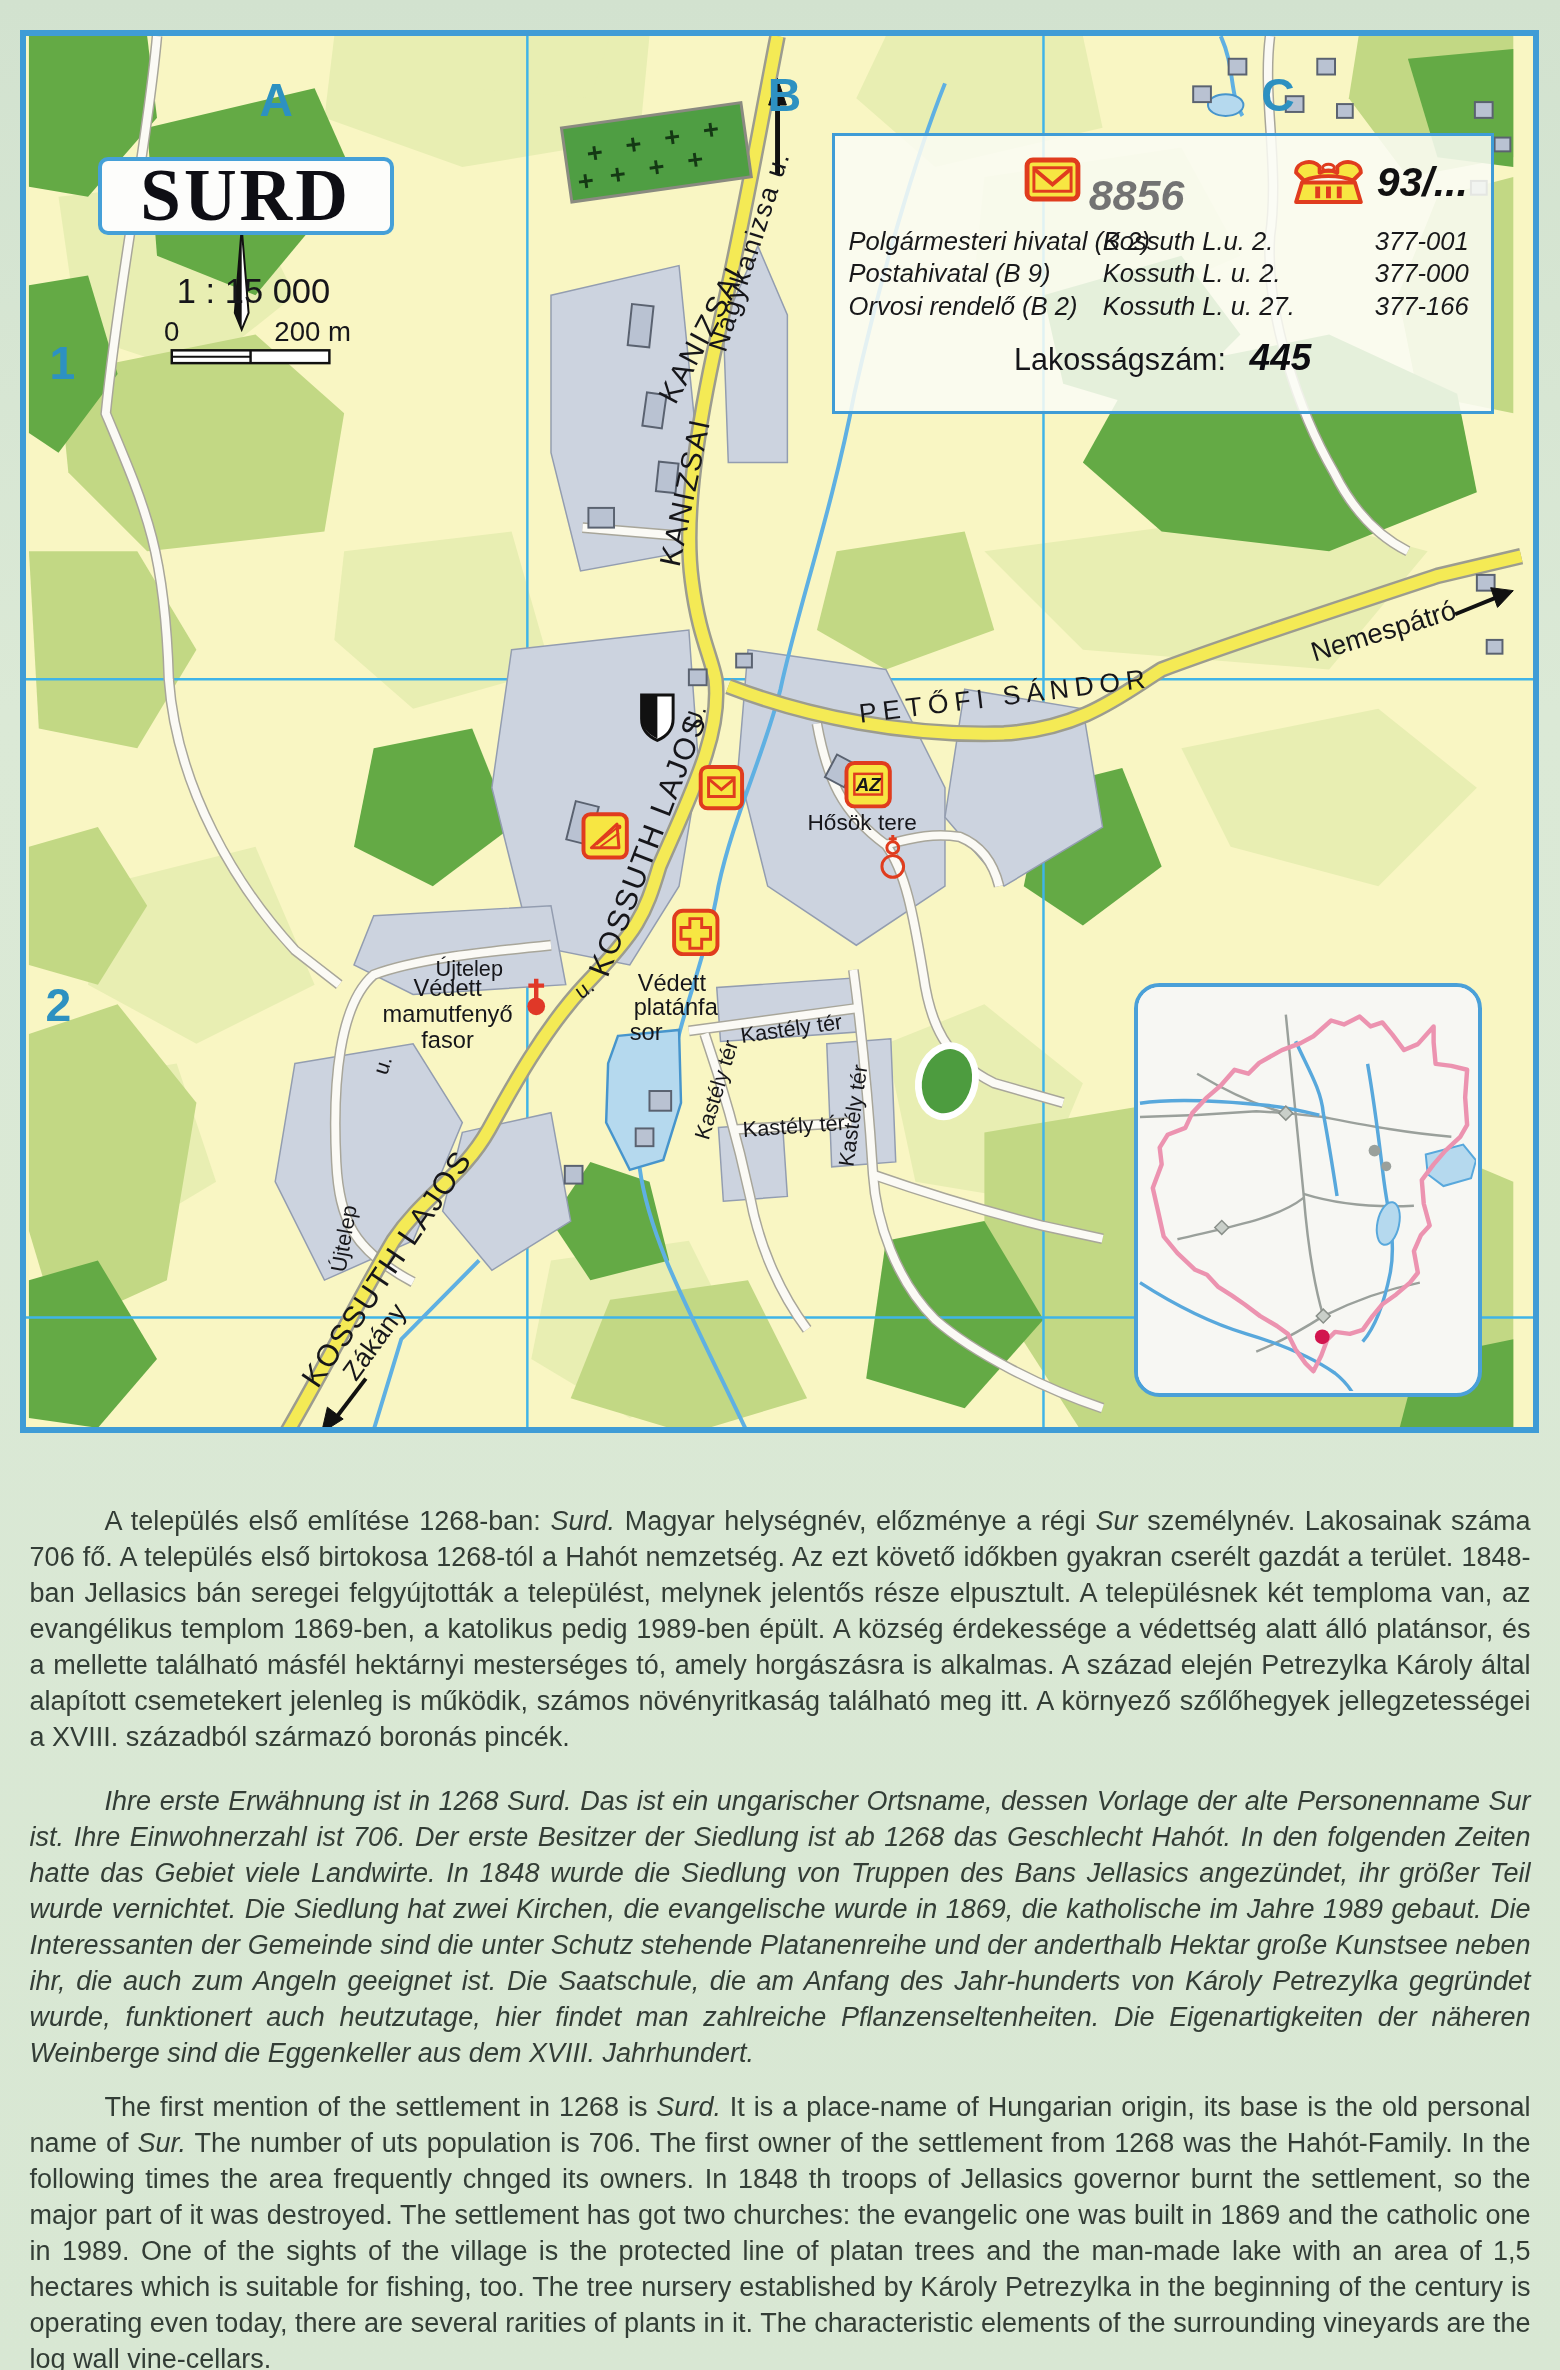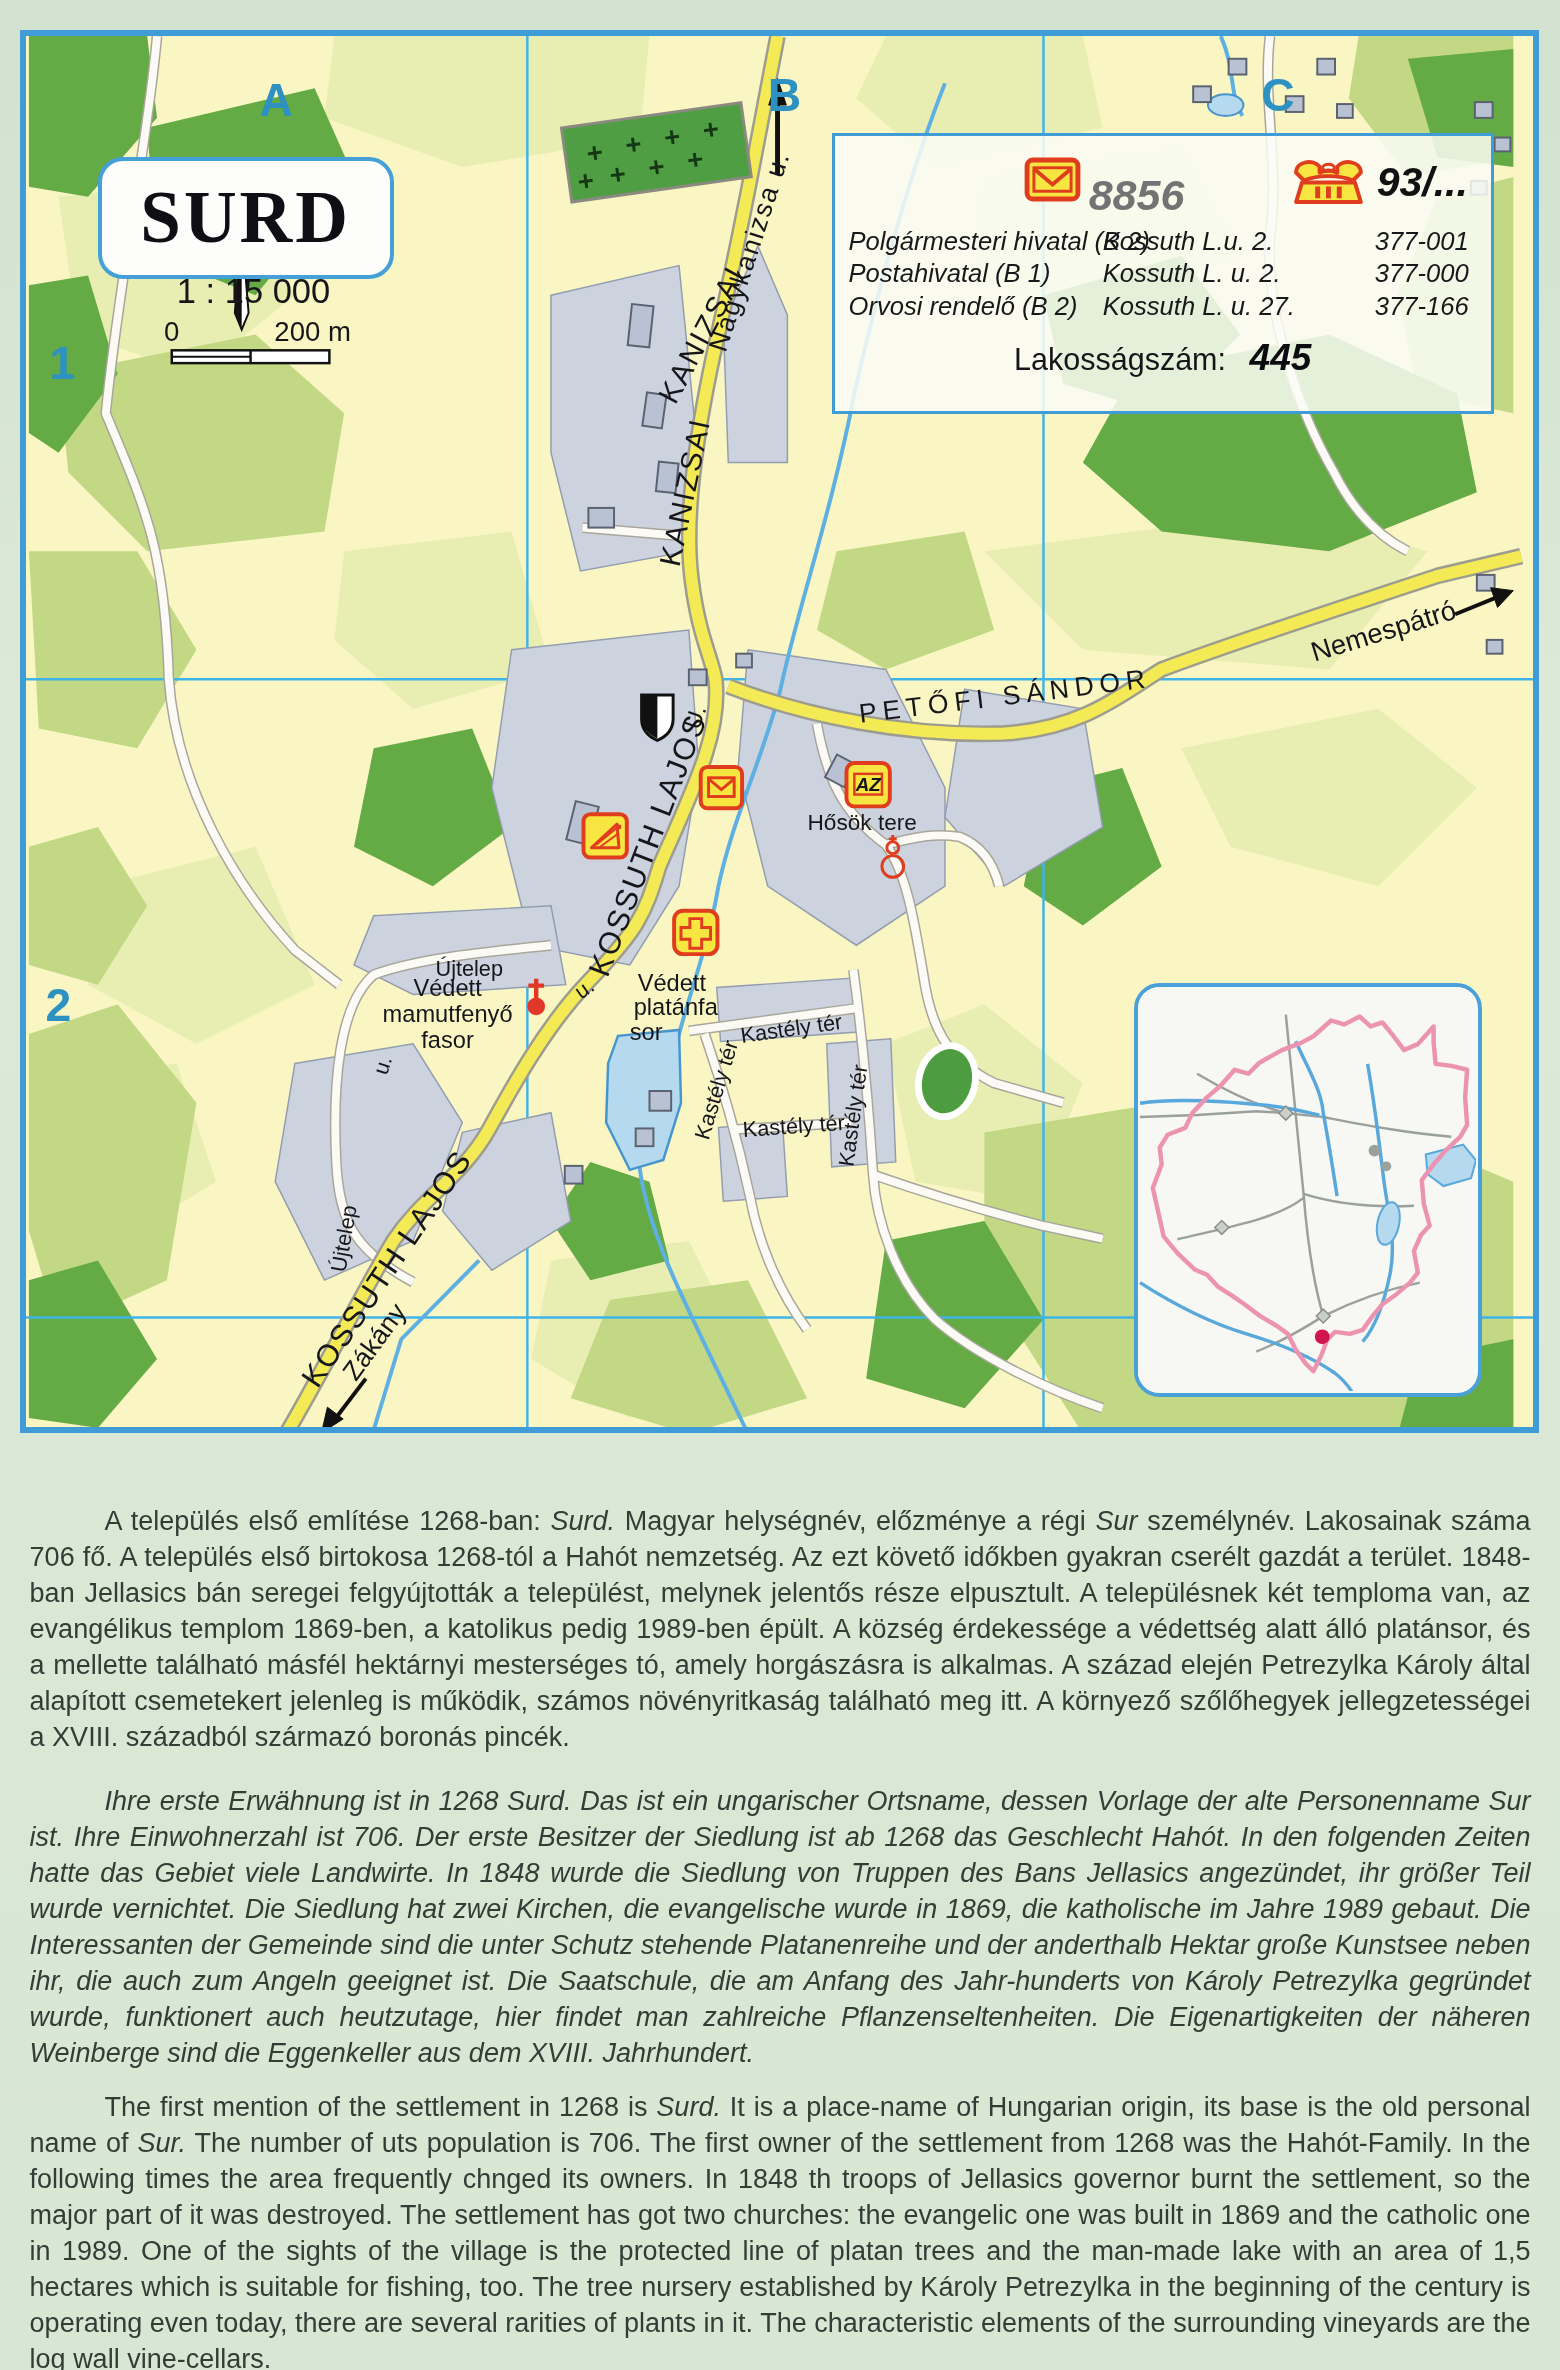--- a/index.html
+++ b/index.html
@@ -2,22 +2,22 @@
 <html><head>
 <meta charset="utf-8">
 <style>
   html,body{margin:0;padding:0;}
   body{width:1560px;height:2370px;position:relative;
        background:linear-gradient(180deg,#d2e2cf 0%,#dbe9d6 30%,#d8e7d3 100%);
        font-family:"Liberation Sans",sans-serif;}
   .map-frame{position:absolute;left:19.7px;top:29.6px;width:1507px;height:1391px;
        border:6.9px solid #3f9cd6;background:#f9f6c3;overflow:hidden;}
   .mapsvg{position:absolute;left:0;top:0;}
-  .town-box{position:absolute;left:72px;top:121px;width:296px;height:122px;
-       background:#fdfdfb;border:4.9px solid #45a0d8;border-radius:25px;
+  .town-box{position:absolute;left:72px;top:121px;width:296px;height:78px;
+       background:#fdfdfb;border:4.9px solid #45a0d8;border-radius:10px;
        display:flex;align-items:center;justify-content:center;box-sizing:border-box;}
   .town-box span{font-family:"Liberation Serif",serif;font-weight:bold;font-size:73px;
        letter-spacing:3px;color:#0e0e14;}
   .info-box{position:absolute;left:806px;top:97px;width:662px;height:281px;
        background:rgba(250,252,244,0.86);border:3.9px solid #3f9cd6;box-sizing:border-box;}
   .ib-row1{position:absolute;left:0;top:13.8px;width:100%;height:55px;}
   .ib-postal{position:absolute;left:254px;top:22px;font-size:43px;font-weight:bold;
        font-style:italic;color:#737373;}
   .ib-phone-prefix{position:absolute;left:542px;top:9.9px;font-size:41px;font-weight:bold;
        font-style:italic;color:#111;}
@@ -336,21 +336,21 @@
       </svg>
       <span class="ib-phone-prefix">93/...</span>
     </div>
     <div class="ib-table">
       <div class="ib-tr" style="top:0;">
         <span class="ib-name">Polgármesteri hivatal (B 2)</span>
         <span class="ib-addr">Kossuth L.u. 2.</span>
         <span class="ib-tel">377-001</span>
       </div>
       <div class="ib-tr" style="top:32.5px;">
-        <span class="ib-name">Postahivatal (B 1)</span>
+        <span class="ib-name">Postahivatal (B 9)</span>
         <span class="ib-addr">Kossuth L. u. 2.</span>
         <span class="ib-tel">377-000</span>
       </div>
       <div class="ib-tr" style="top:65px;">
         <span class="ib-name">Orvosi rendelő (B 2)</span>
         <span class="ib-addr">Kossuth L. u. 27.</span>
         <span class="ib-tel">377-166</span>
       </div>
     </div>
     <div class="ib-pop">

